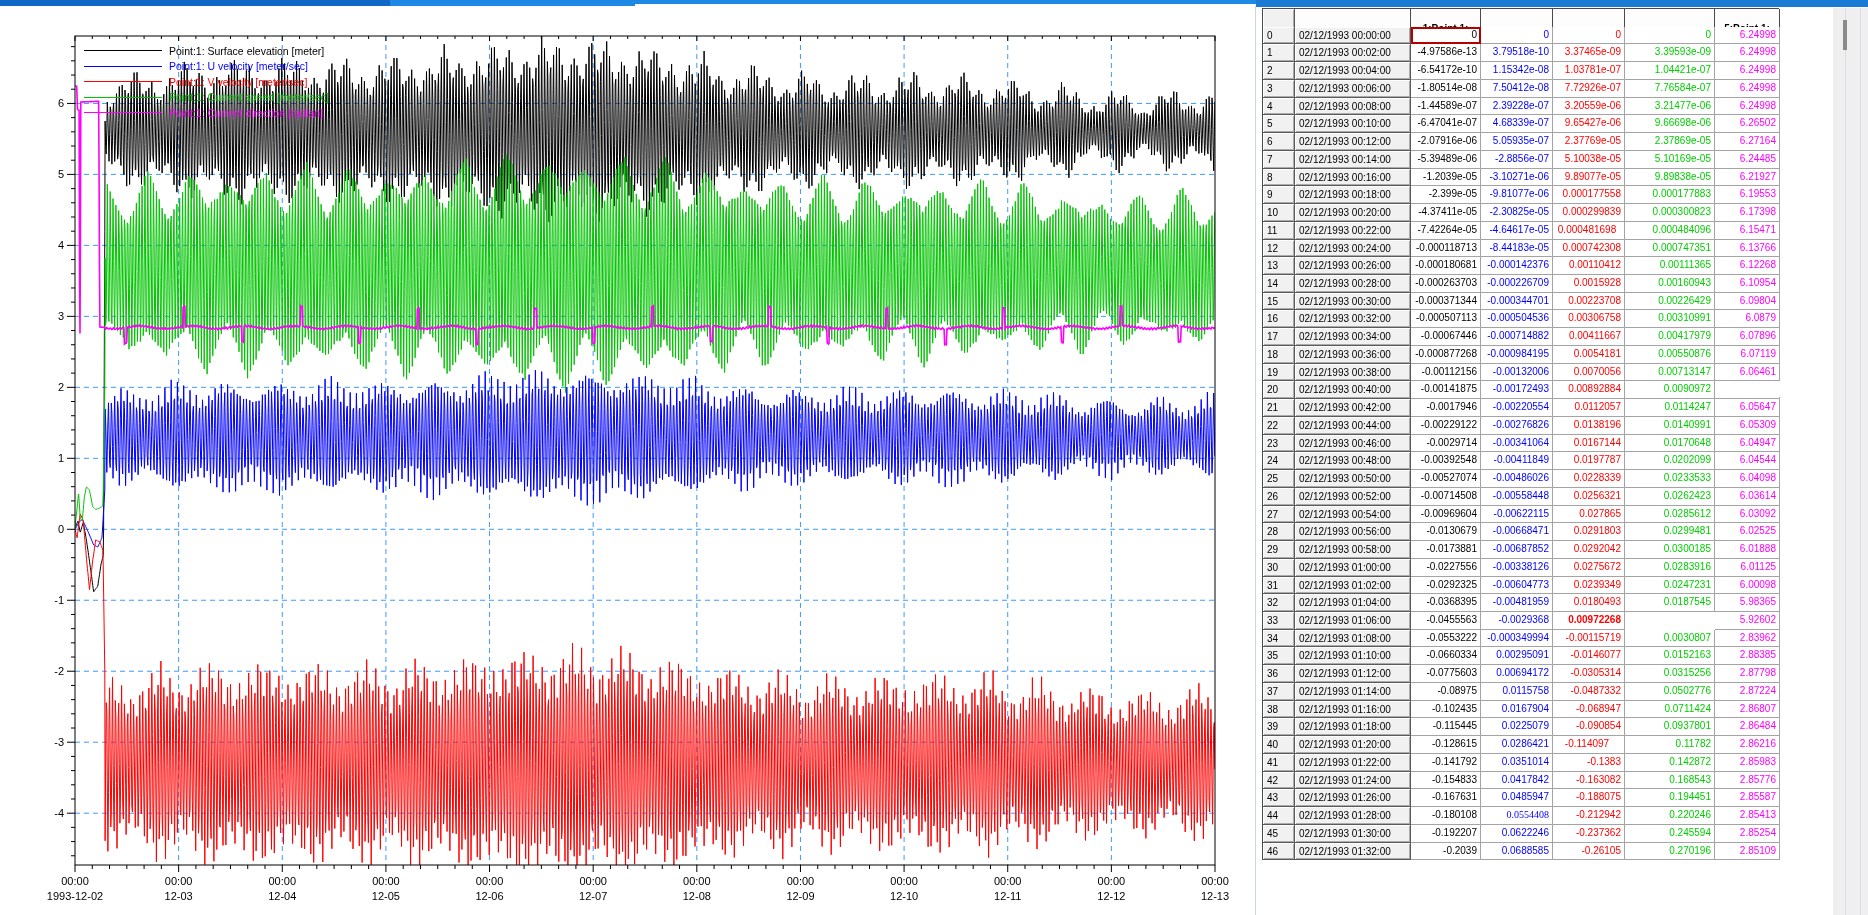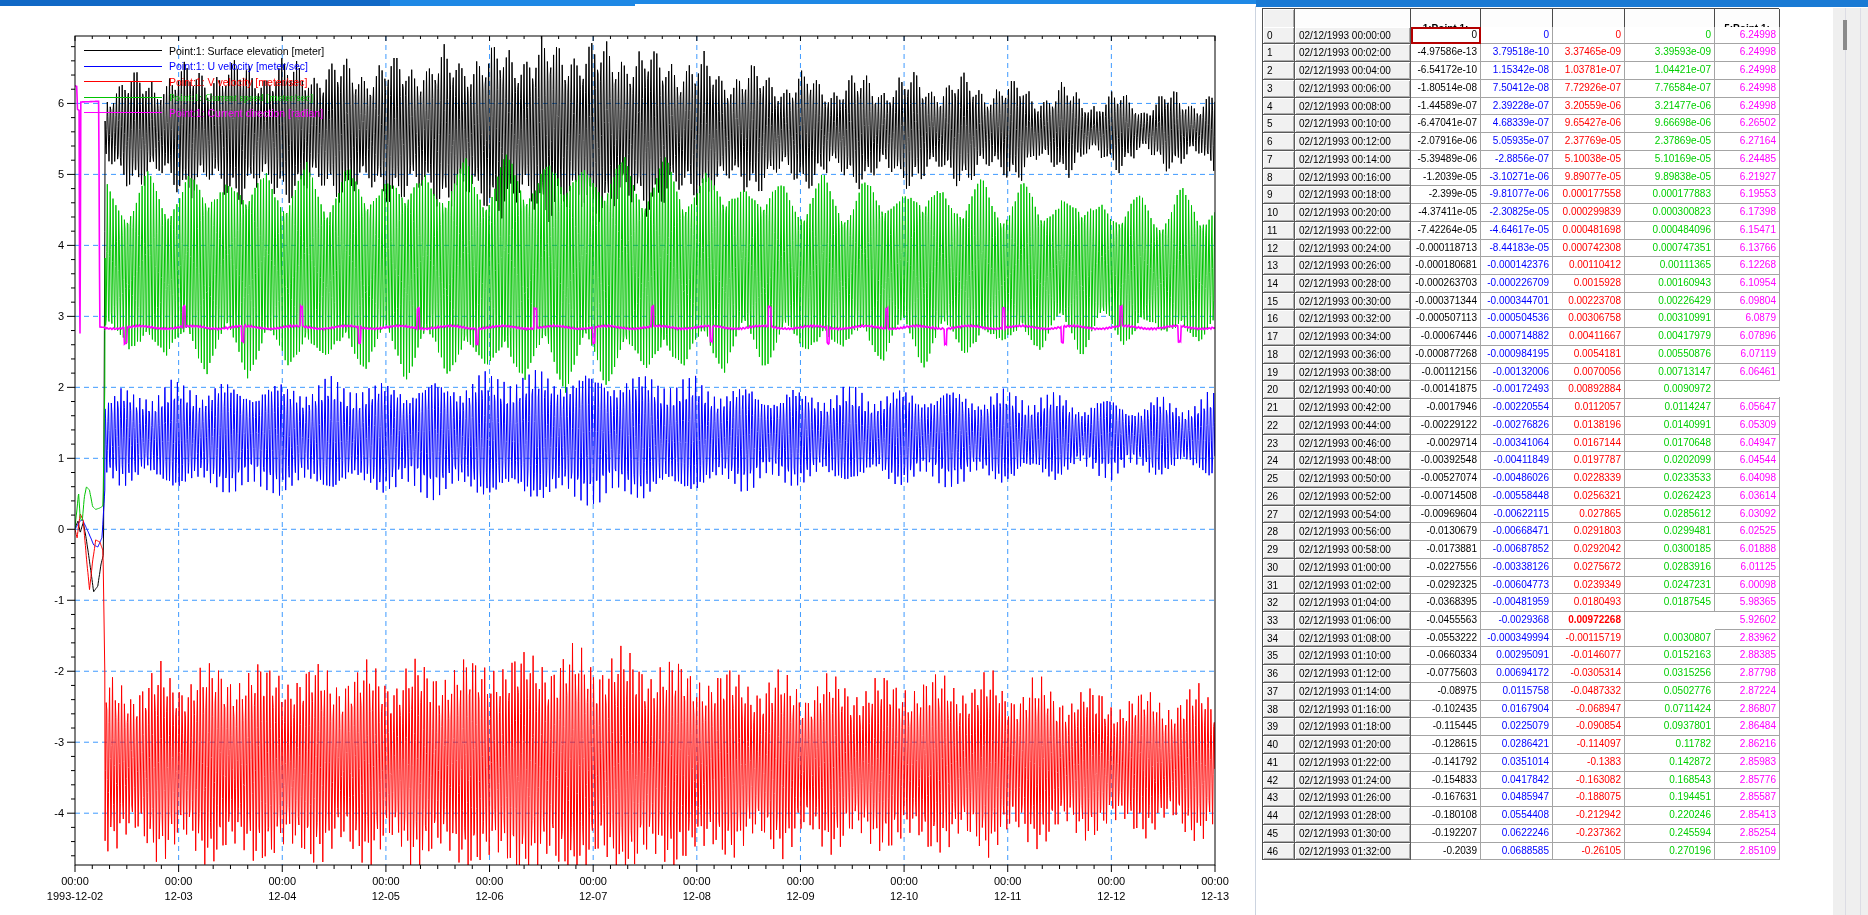--- a/index.html
+++ b/index.html
@@ -319,21 +319,21 @@
         <div class="legend-row">
           <div class="legend-line" style="border-top-color: rgb(0, 0, 255);"></div>
           <span class="legend-label" style="color: rgb(0, 0, 255);">Point:1: U velocity [meter/sec]</span>
         </div>
         <div class="legend-row">
           <div class="legend-line" style="border-top-color: rgb(255, 0, 0);"></div>
           <span class="legend-label" style="color: rgb(255, 0, 0);">Point:1: V velocity [meter/sec]</span>
         </div>
         <div class="legend-row">
           <div class="legend-line" style="border-top-color: rgb(0, 196, 0);"></div>
-          <span class="legend-label" style="color: rgb(0, 196, 0); font-family: Liberation Serif, serif;">Point:1: Current speed [meter/sec]</span>
+          <span class="legend-label" style="color: rgb(0, 196, 0);">Point:1: Current speed [meter/sec]</span>
         </div>
         <div class="legend-row">
           <div class="legend-line" style="border-top-color: rgb(255, 0, 255);"></div>
           <span class="legend-label" style="color: rgb(255, 0, 255);">Point:1: Current direction [radian]</span>
         </div>
       </div>
   </div>
 
   <div class="table-panel">
     <div class="grid" id="data-grid">
@@ -418,21 +418,21 @@
         <div class="fixed">02/12/1993 00:20:00</div>
         <div class="vcell" style="color: rgb(0, 0, 0);">-4.37411e-05</div>
         <div class="vcell" style="color: rgb(0, 0, 255);">-2.30825e-05</div>
         <div class="vcell" style="color: rgb(255, 0, 0);">0.000299839</div>
         <div class="vcell" style="color: rgb(0, 206, 0);">0.000300823</div>
         <div class="vcell" style="color: rgb(255, 0, 255);">6.17398</div>
         <div class="fixed">11</div>
         <div class="fixed">02/12/1993 00:22:00</div>
         <div class="vcell" style="color: rgb(0, 0, 0);">-7.42264e-05</div>
         <div class="vcell" style="color: rgb(0, 0, 255);">-4.64617e-05</div>
-        <div class="vcell" style="color: rgb(255, 0, 0);">0.000481698</div>
+        <div class="vcell" style="color: rgb(255, 0, 0); text-align: center;">0.000481698</div>
         <div class="vcell" style="color: rgb(0, 206, 0);">0.000484096</div>
         <div class="vcell" style="color: rgb(255, 0, 255);">6.15471</div>
         <div class="fixed">12</div>
         <div class="fixed">02/12/1993 00:24:00</div>
         <div class="vcell" style="color: rgb(0, 0, 0);">-0.000118713</div>
         <div class="vcell" style="color: rgb(0, 0, 255);">-8.44183e-05</div>
         <div class="vcell" style="color: rgb(255, 0, 0);">0.000742308</div>
         <div class="vcell" style="color: rgb(0, 206, 0);">0.000747351</div>
         <div class="vcell" style="color: rgb(255, 0, 255);">6.13766</div>
         <div class="fixed">13</div>
@@ -621,21 +621,21 @@
         <div class="fixed">02/12/1993 01:18:00</div>
         <div class="vcell" style="color: rgb(0, 0, 0);">-0.115445</div>
         <div class="vcell" style="color: rgb(0, 0, 255);">0.0225079</div>
         <div class="vcell" style="color: rgb(255, 0, 0);">-0.090854</div>
         <div class="vcell" style="color: rgb(0, 206, 0);">0.0937801</div>
         <div class="vcell" style="color: rgb(255, 0, 255);">2.86484</div>
         <div class="fixed">40</div>
         <div class="fixed">02/12/1993 01:20:00</div>
         <div class="vcell" style="color: rgb(0, 0, 0);">-0.128615</div>
         <div class="vcell" style="color: rgb(0, 0, 255);">0.0286421</div>
-        <div class="vcell" style="color: rgb(255, 0, 0);">-0.114097</div>
+        <div class="vcell" style="color: rgb(255, 0, 0); text-align: center;">-0.114097</div>
         <div class="vcell" style="color: rgb(0, 206, 0);">0.11782</div>
         <div class="vcell" style="color: rgb(255, 0, 255);">2.86216</div>
         <div class="fixed">41</div>
         <div class="fixed">02/12/1993 01:22:00</div>
         <div class="vcell" style="color: rgb(0, 0, 0);">-0.141792</div>
         <div class="vcell" style="color: rgb(0, 0, 255);">0.0351014</div>
         <div class="vcell" style="color: rgb(255, 0, 0);">-0.1383</div>
         <div class="vcell" style="color: rgb(0, 206, 0);">0.142872</div>
         <div class="vcell" style="color: rgb(255, 0, 255);">2.85983</div>
         <div class="fixed">42</div>
@@ -648,21 +648,21 @@
         <div class="fixed">43</div>
         <div class="fixed">02/12/1993 01:26:00</div>
         <div class="vcell" style="color: rgb(0, 0, 0);">-0.167631</div>
         <div class="vcell" style="color: rgb(0, 0, 255);">0.0485947</div>
         <div class="vcell" style="color: rgb(255, 0, 0);">-0.188075</div>
         <div class="vcell" style="color: rgb(0, 206, 0);">0.194451</div>
         <div class="vcell" style="color: rgb(255, 0, 255);">2.85587</div>
         <div class="fixed">44</div>
         <div class="fixed">02/12/1993 01:28:00</div>
         <div class="vcell" style="color: rgb(0, 0, 0);">-0.180108</div>
-        <div class="vcell" style="color: rgb(0, 0, 255);">0.0554408</div>
+        <div class="vcell" style="color: rgb(0, 0, 255); font-family: Liberation Serif, serif;">0.0554408</div>
         <div class="vcell" style="color: rgb(255, 0, 0);">-0.212942</div>
         <div class="vcell" style="color: rgb(0, 206, 0);">0.220246</div>
         <div class="vcell" style="color: rgb(255, 0, 255);">2.85413</div>
         <div class="fixed">45</div>
         <div class="fixed">02/12/1993 01:30:00</div>
         <div class="vcell" style="color: rgb(0, 0, 0);">-0.192207</div>
         <div class="vcell" style="color: rgb(0, 0, 255);">0.0622246</div>
         <div class="vcell" style="color: rgb(255, 0, 0);">-0.237362</div>
         <div class="vcell" style="color: rgb(0, 206, 0);">0.245594</div>
         <div class="vcell" style="color: rgb(255, 0, 255);">2.85254</div>

